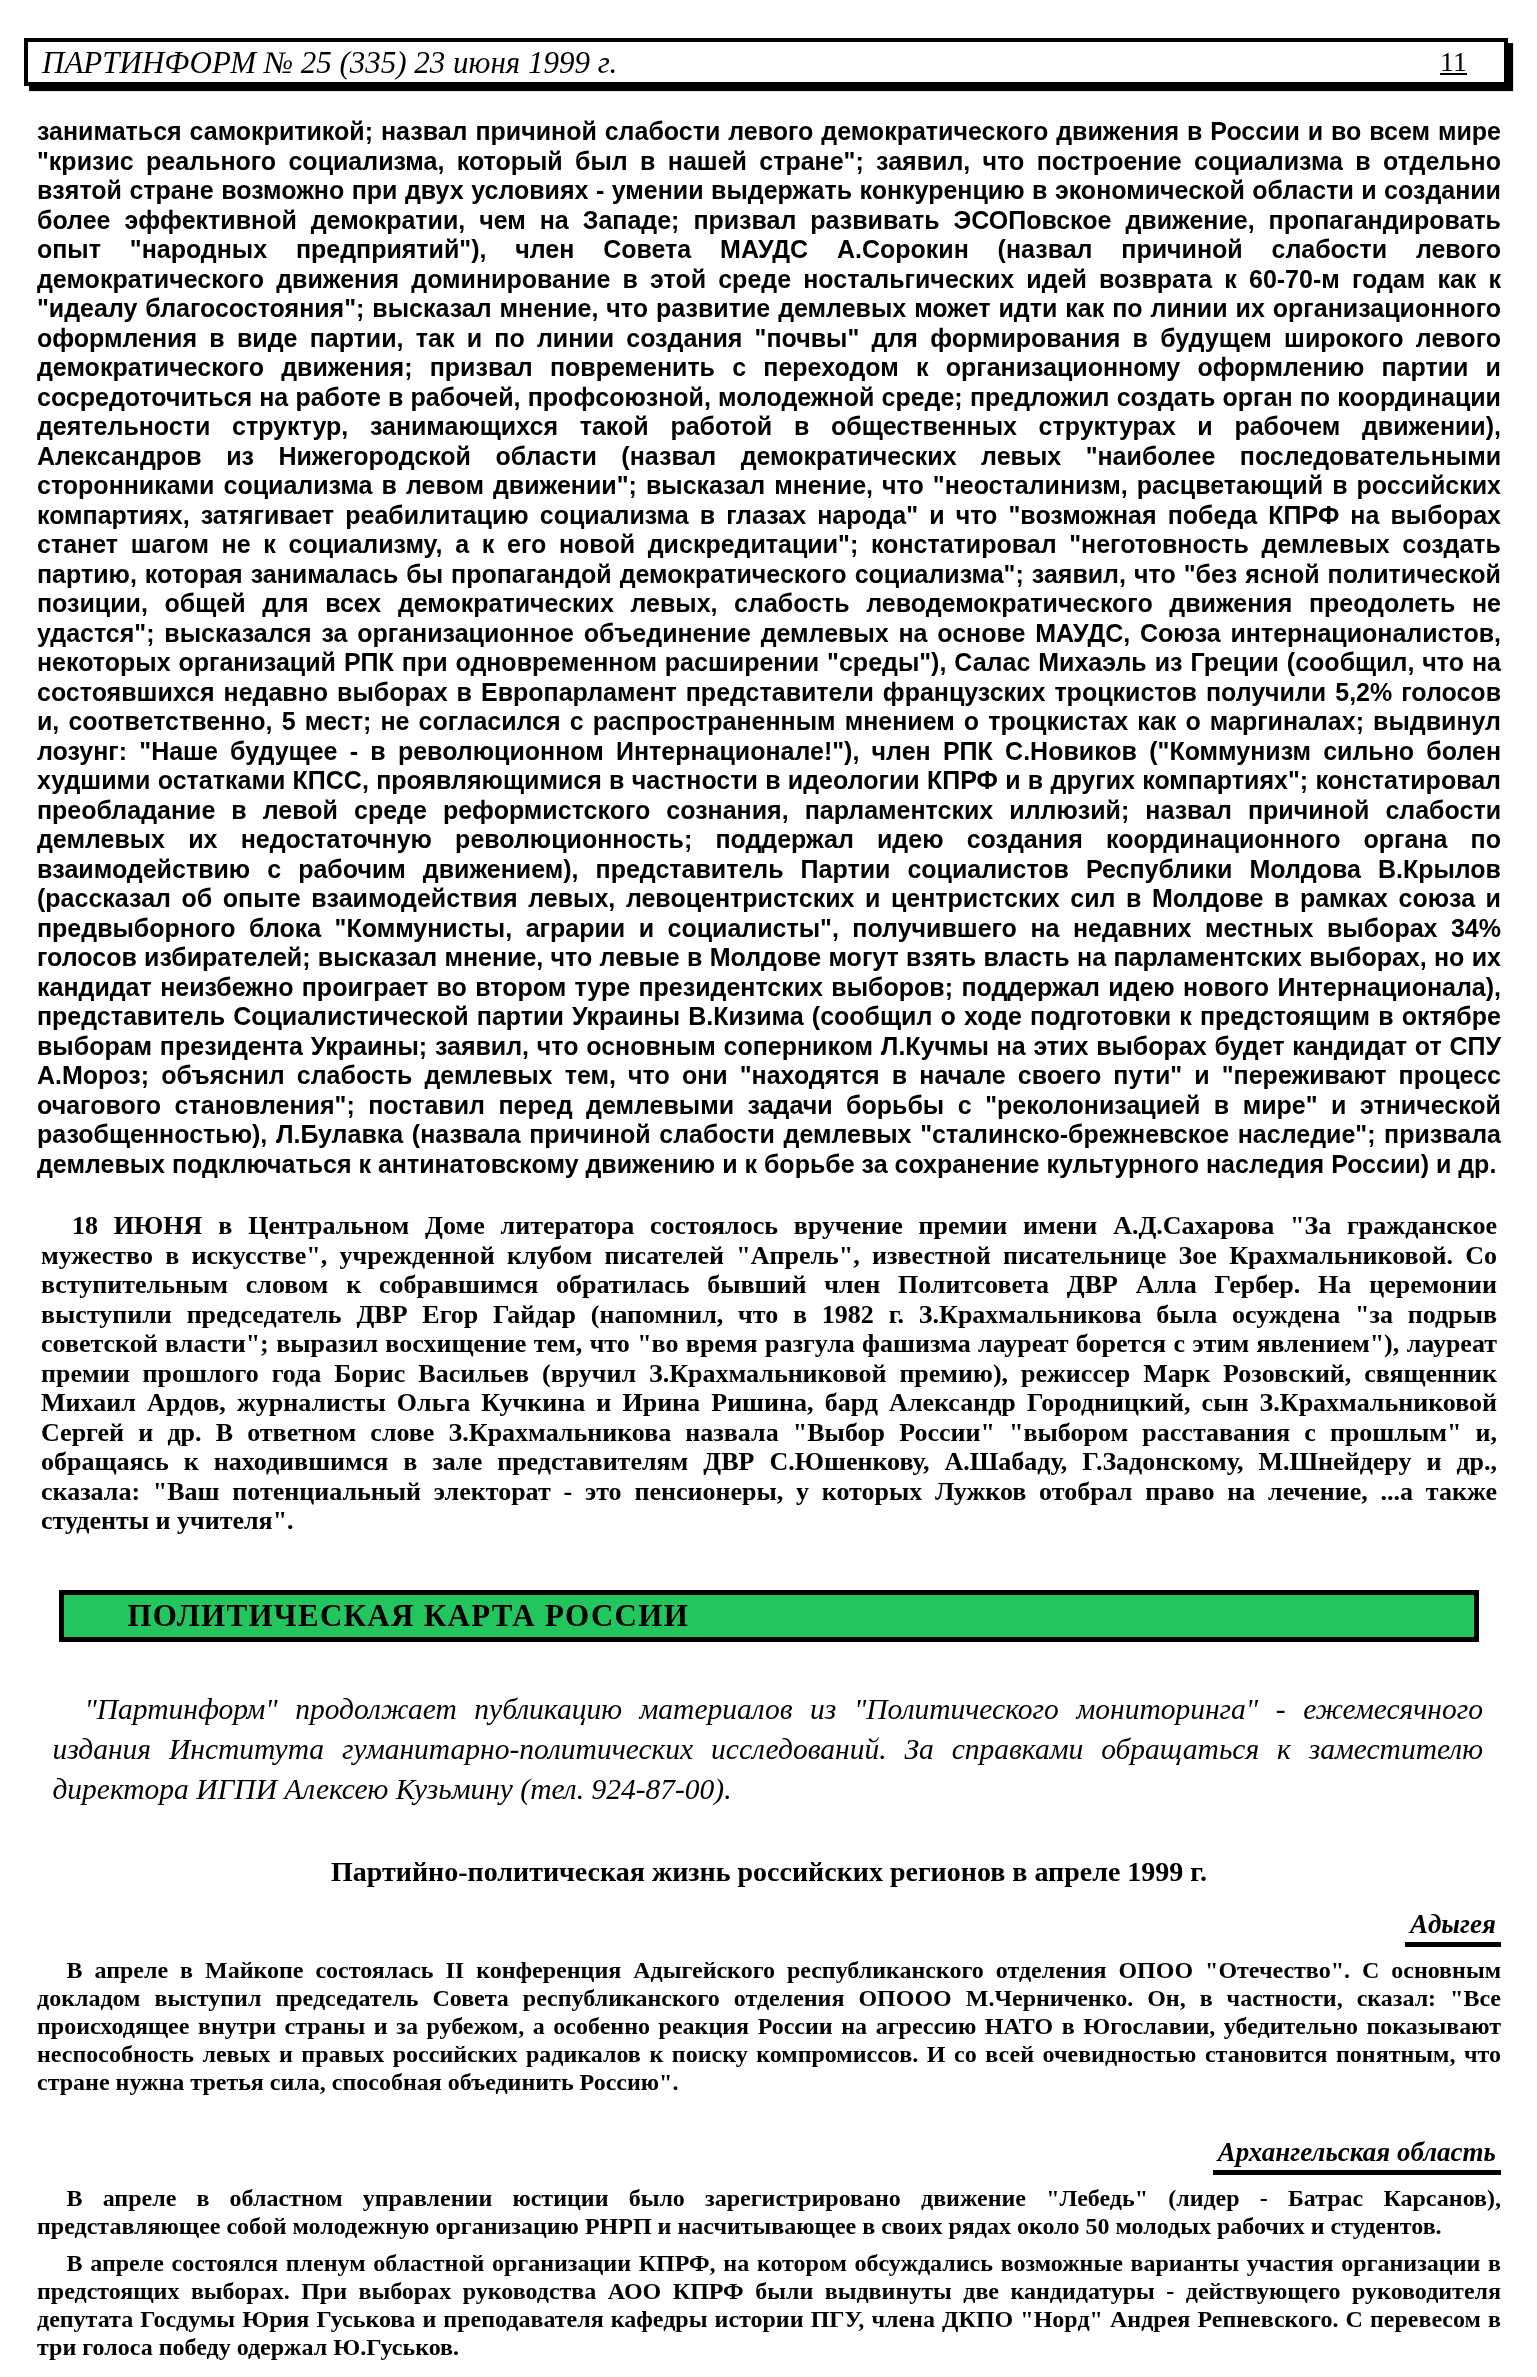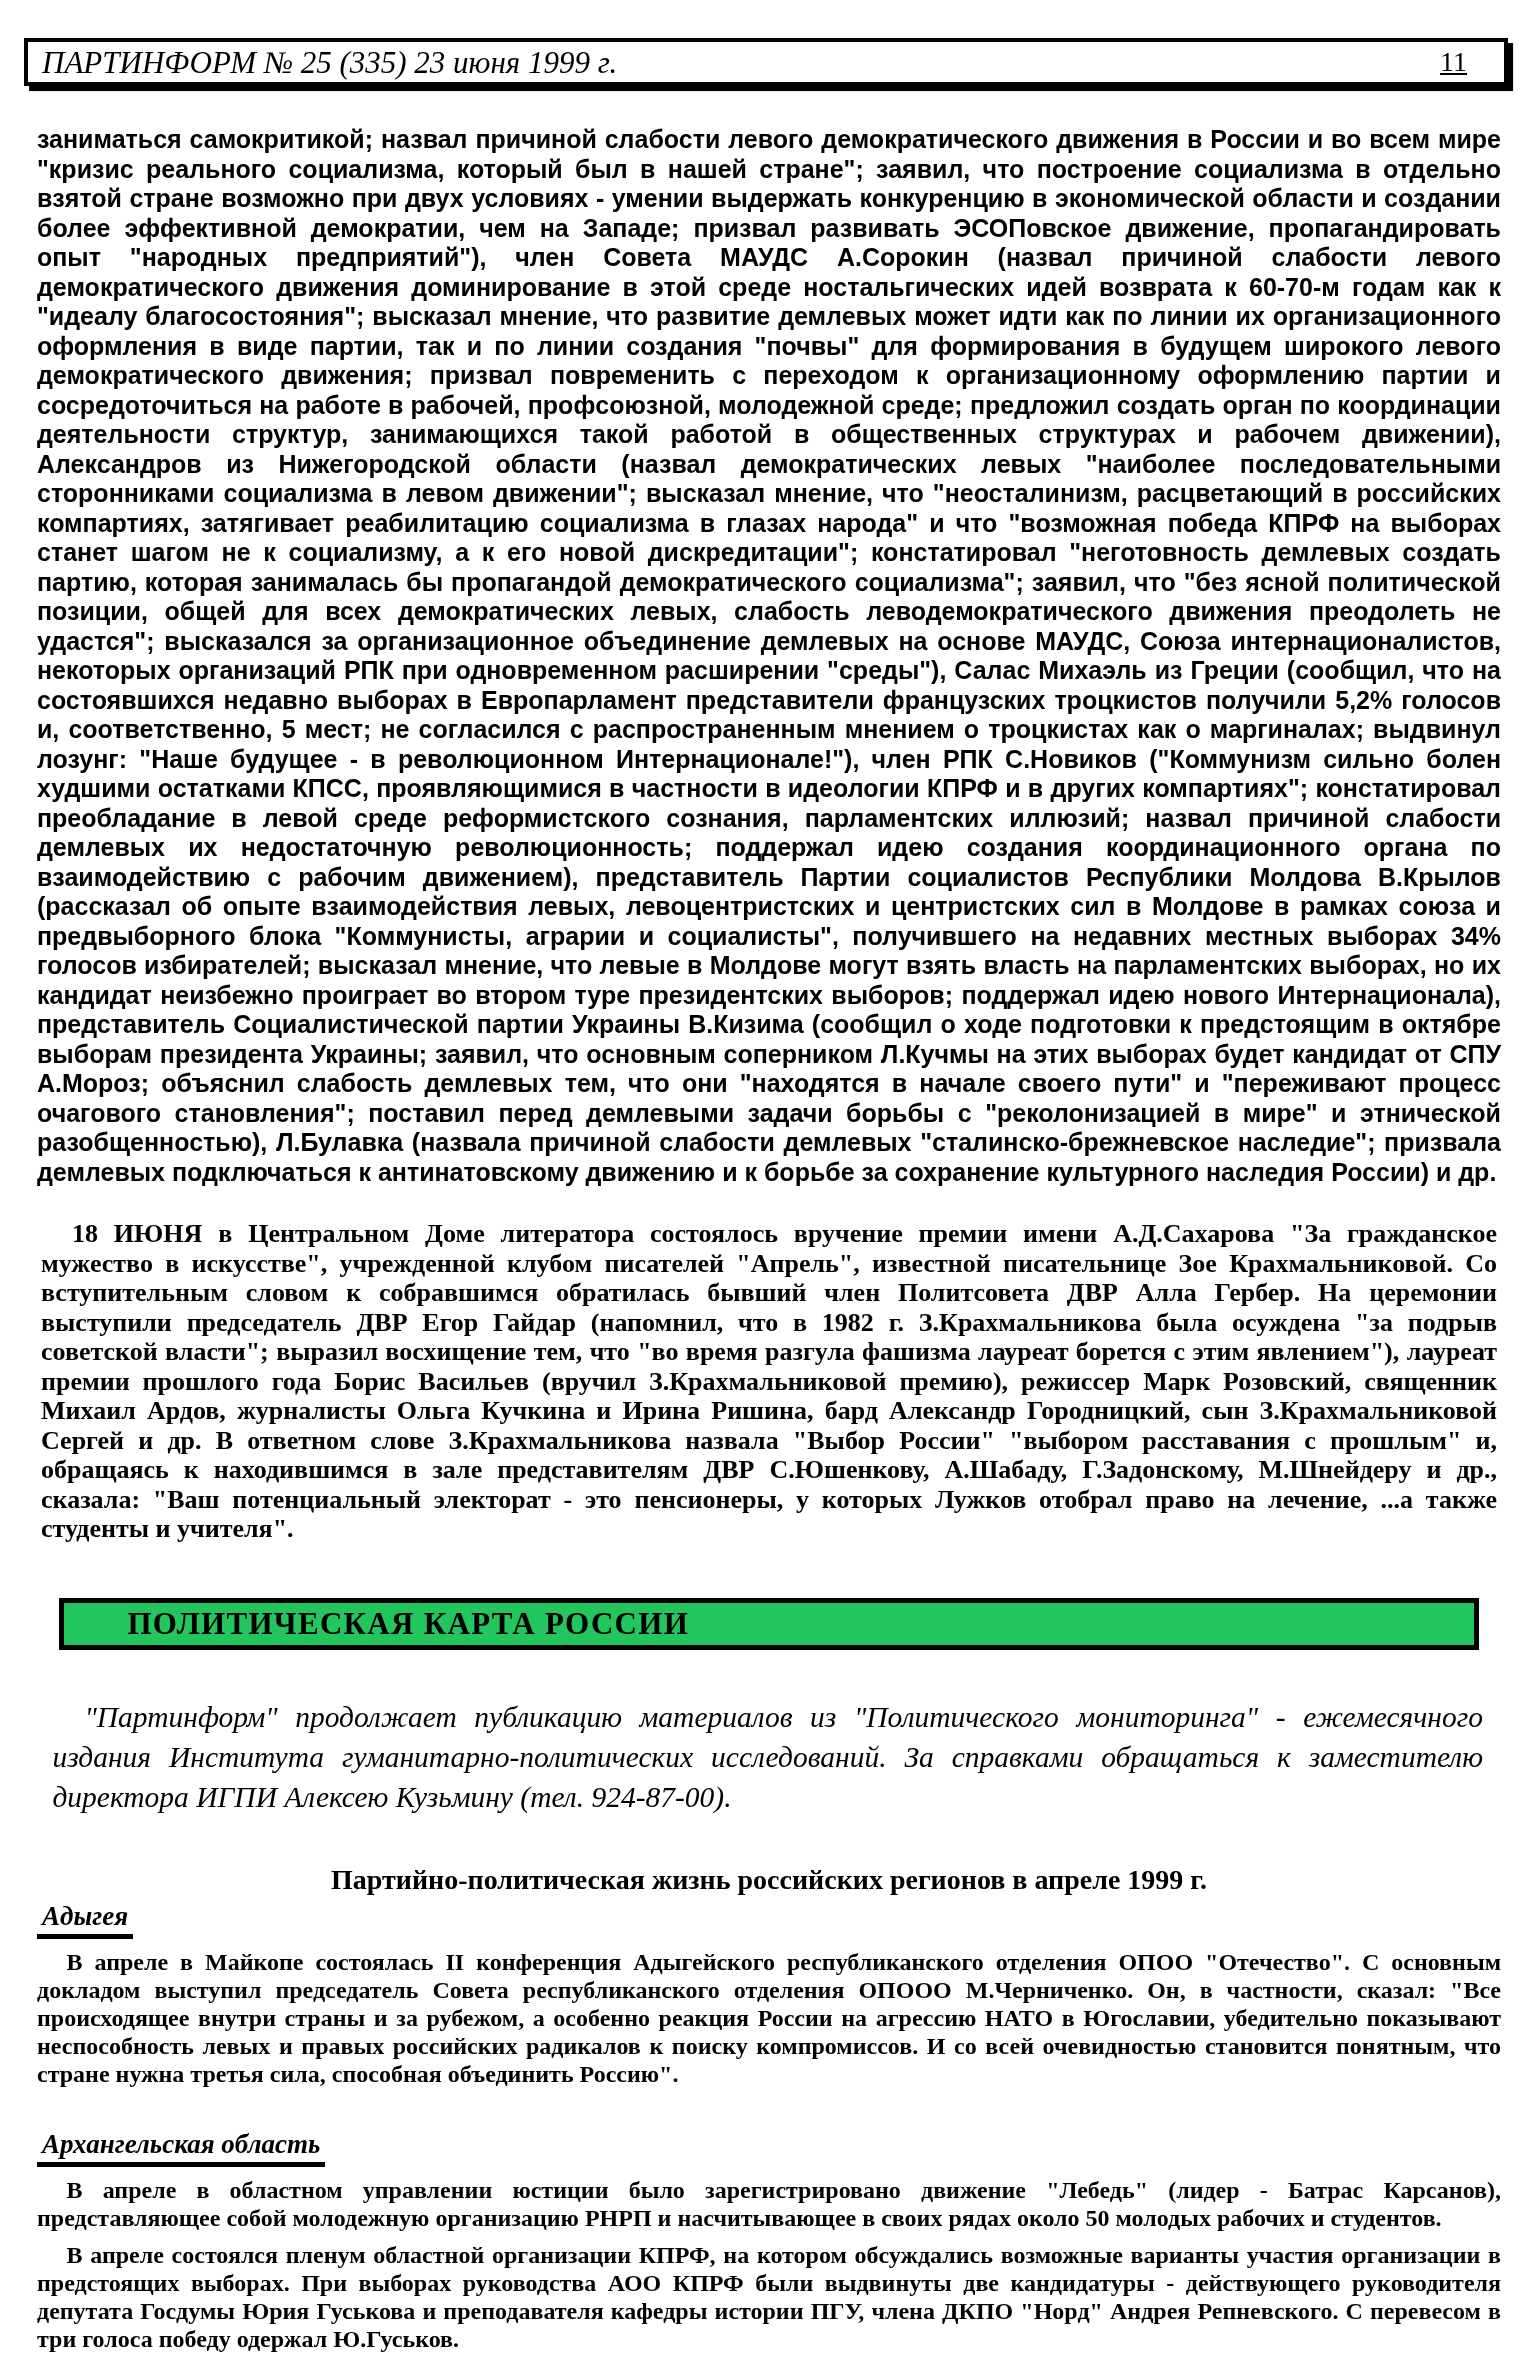--- a/index.html
+++ b/index.html
@@ -9,21 +9,21 @@
     position:absolute;left:24px;top:38px;width:1476px;height:40px;
     border:4.5px solid #000;background:#fff;box-shadow:5.1px 5.1px 0 #000;
     display:flex;align-items:center;justify-content:space-between;
   }
   .header-title{font:italic 400 31px/1 "Liberation Serif", serif;padding-left:14px;white-space:nowrap;}
   .header-page{font:400 28px/1 "Liberation Serif", serif;padding-right:37px;text-decoration:underline;}
 
   .content{position:absolute;left:37px;top:95px;width:1464px;}
 
   .p-sans{
-    margin:30px 0 0;
+    margin:22px 0 0;
     font:700 25px/29.5px "Liberation Sans", sans-serif;
     text-align:justify;
   }
   .p-serif{
     margin:32px 4px 0;
     font:700 26px/29.5px "Liberation Serif", serif;
     text-align:justify;text-indent:31px;
   }
 
   .section-box{
@@ -41,21 +41,21 @@
     font:italic 400 29.5px/40px "Liberation Serif", serif;
     text-align:justify;text-indent:32px;
   }
 
   .regions-heading{
     margin:46px 0 0;
     font:700 28px/33px "Liberation Serif", serif;
     text-align:center;
   }
   .region-name{
-    margin:4px 0 0;text-align:left;
+    margin:20px 0 0;text-align:right;
     font:italic 700 27px/33px "Liberation Serif", serif;
   }
   .region-name.mt-lg{margin-top:40px;}
   .region-name .u{display:inline-block;border-bottom:5.8px solid #000;padding:0 5.1px 1.3px;}
 
   .p-region{
     margin:9px 0 0;
     font:700 24px/28px "Liberation Serif", serif;
     text-align:justify;text-indent:29.5px;
   }

